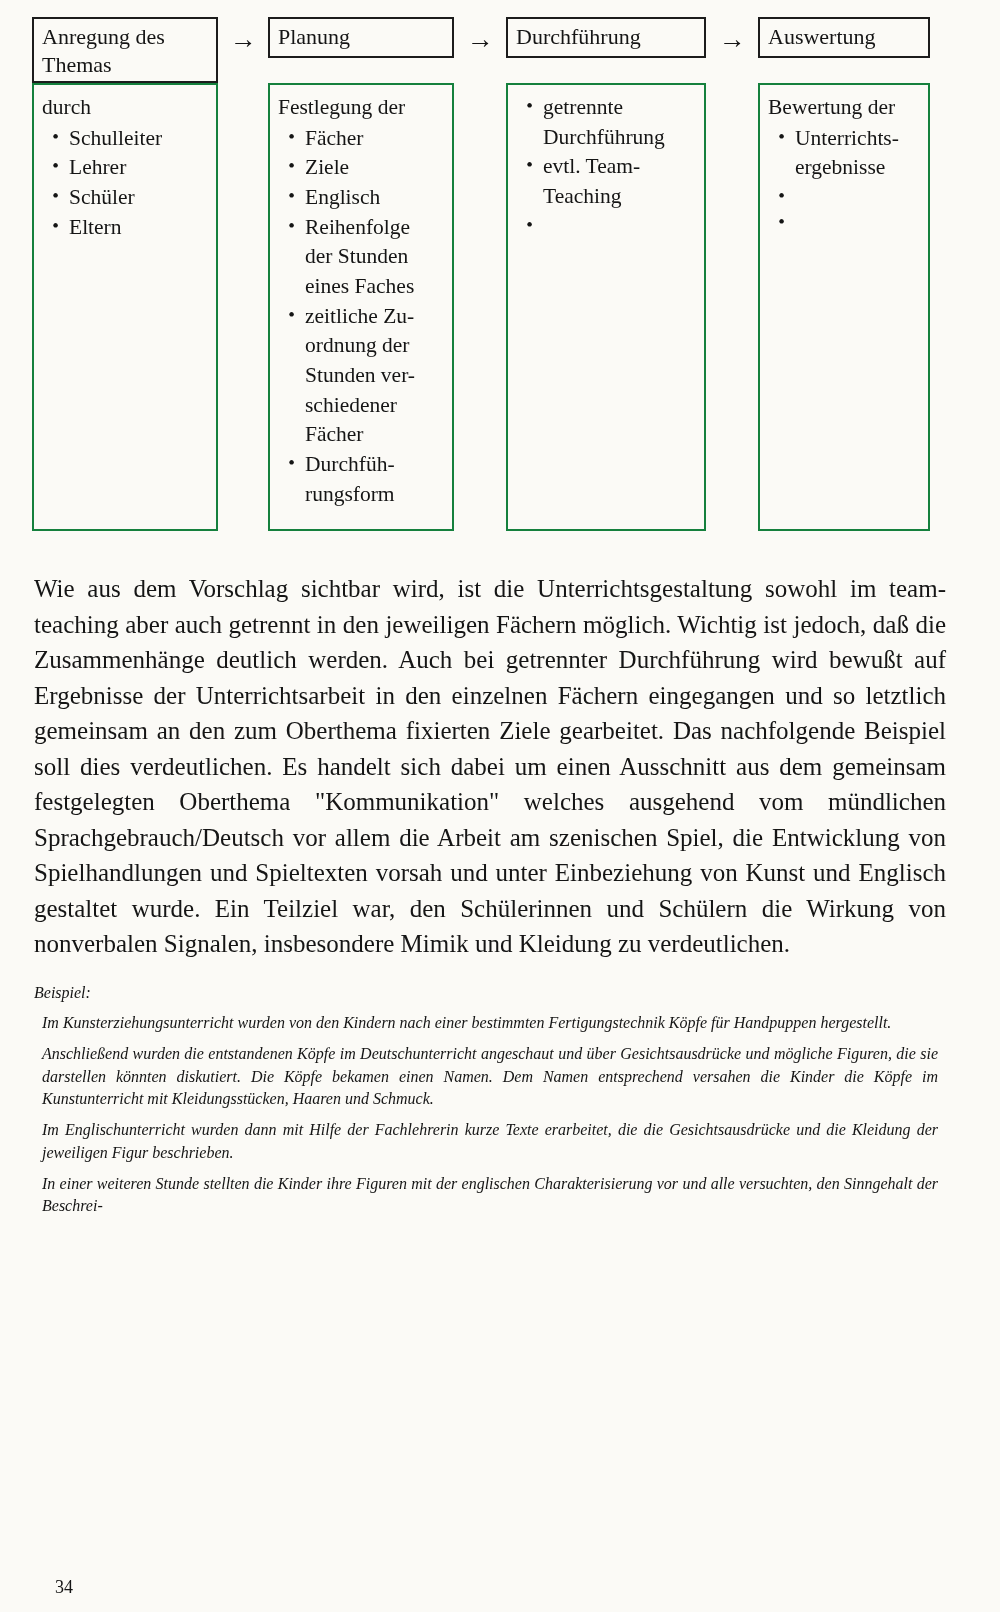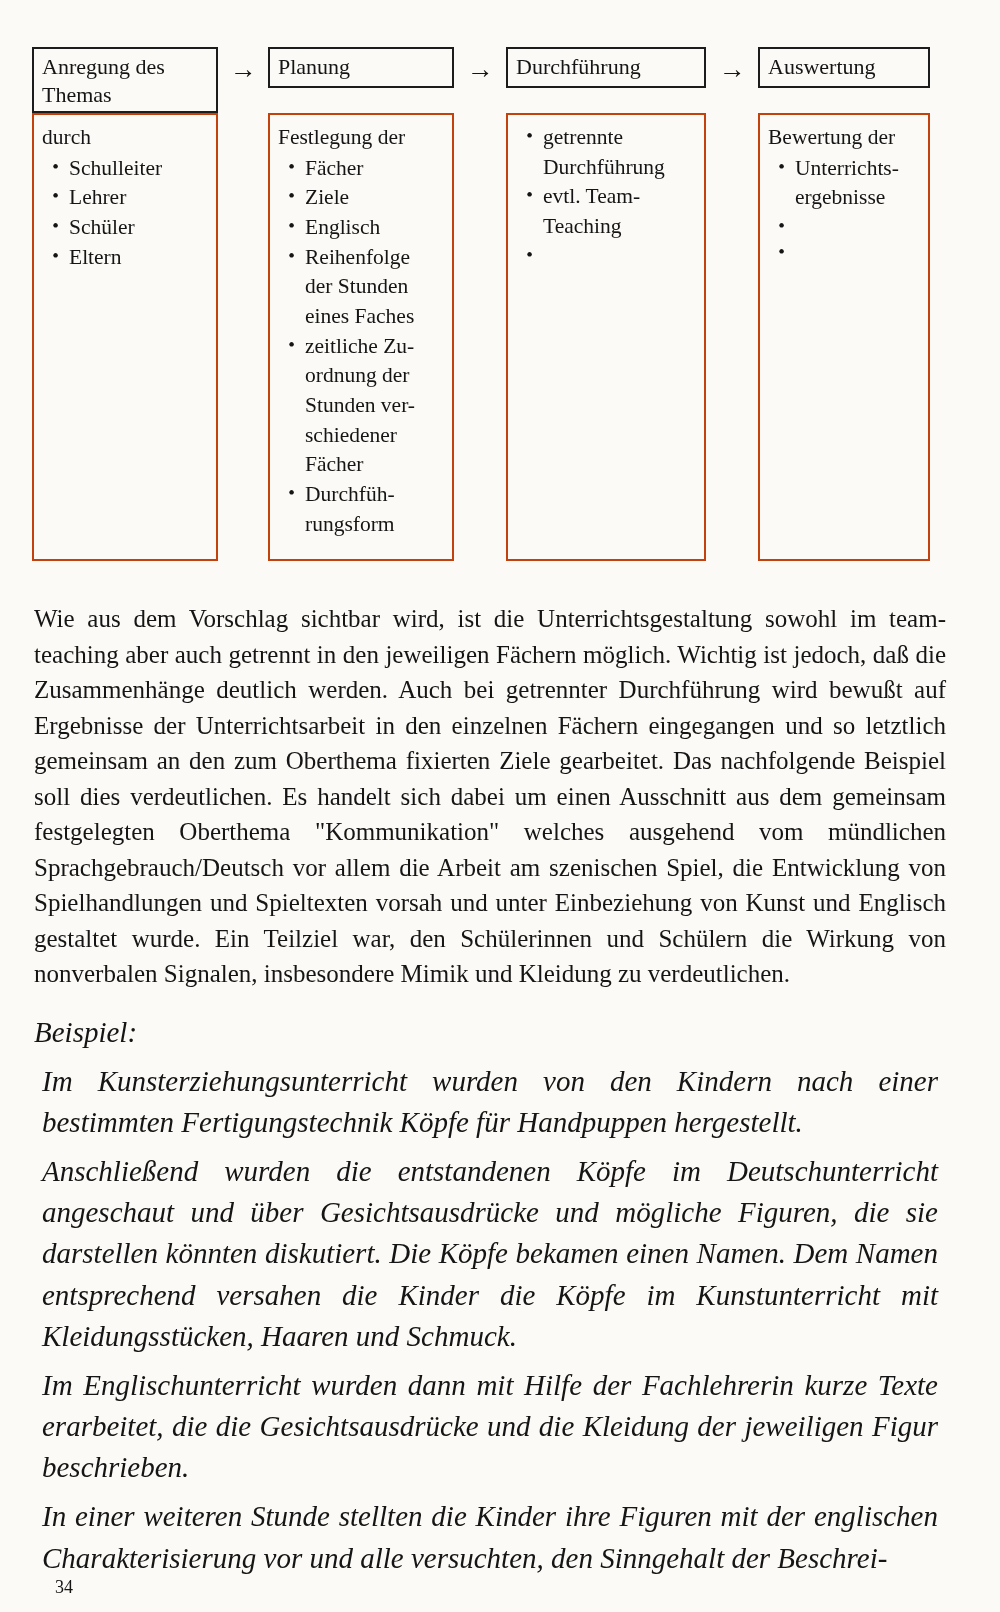--- a/index.html
+++ b/index.html
@@ -6,58 +6,58 @@
   body{
     width:1000px;height:1612px;
     background:#fbfaf6;
     font-family:"Liberation Serif","DejaVu Serif",serif;
     color:#151515;
     position:relative;
     overflow:hidden;
   }
   .page{
     box-sizing:border-box;
-    padding:47px 32px 0 32px;
+    padding:17px 32px 0 32px;
     height:100%;
     position:relative;
   }
 
   
   .diagram{
     display:grid;
     grid-template-columns:186px 50px 186px 52px 200px 52px 172px;
     grid-template-rows:66px 448px;
   }
   .c1{grid-column:1}.a1{grid-column:2}.c2{grid-column:3}.a2{grid-column:4}
   .c3{grid-column:5}.a3{grid-column:6}.c4{grid-column:7}
   .hdr{grid-row:1;align-self:start;border:2px solid #1c1c1c;background:transparent;
        box-sizing:border-box;padding:4px 8px 5px 8px;font-size:22px;line-height:1.28;}
   .hdr .pre{white-space:pre-line;}
   .hdr.c1{height:100%;}
   .arr{grid-row:1;display:flex;align-items:flex-start;justify-content:center;
        padding-top:7px;font-size:27px;}
-  .bod{grid-row:2;border:2px solid #c2410c;box-sizing:border-box;
+  .bod{grid-row:2;border:2px solid #15803d;box-sizing:border-box;
        padding:8px 5px 8px 8px;font-size:21.5px;line-height:1.38;}
   .intro{margin-bottom:1px;}
   .item{display:flex;}
   .bullet{width:27px;flex:0 0 27px;text-align:center;font-size:19px;line-height:inherit;}
   .txt{flex:1;white-space:pre-line;}
   .bod.c2 .txt, .bod.c1 .txt{padding-right:2px;}
 
   
   .para{
     margin:40px 22px 12px 2px;
     font-size:25px;
     line-height:1.42;
     text-align:justify;
   }
   .example{
     margin:20px 22px 0 2px;
     font-style:italic;
-    font-size:29px;
+    font-size:16px;
     line-height:1.42;
   }
   .example .ex-label{margin:0;}
   .example p{margin:8px;text-align:justify;}
 
   .pageno{
     position:absolute;
     left:55px;
     bottom:14px;
     font-size:18px;

